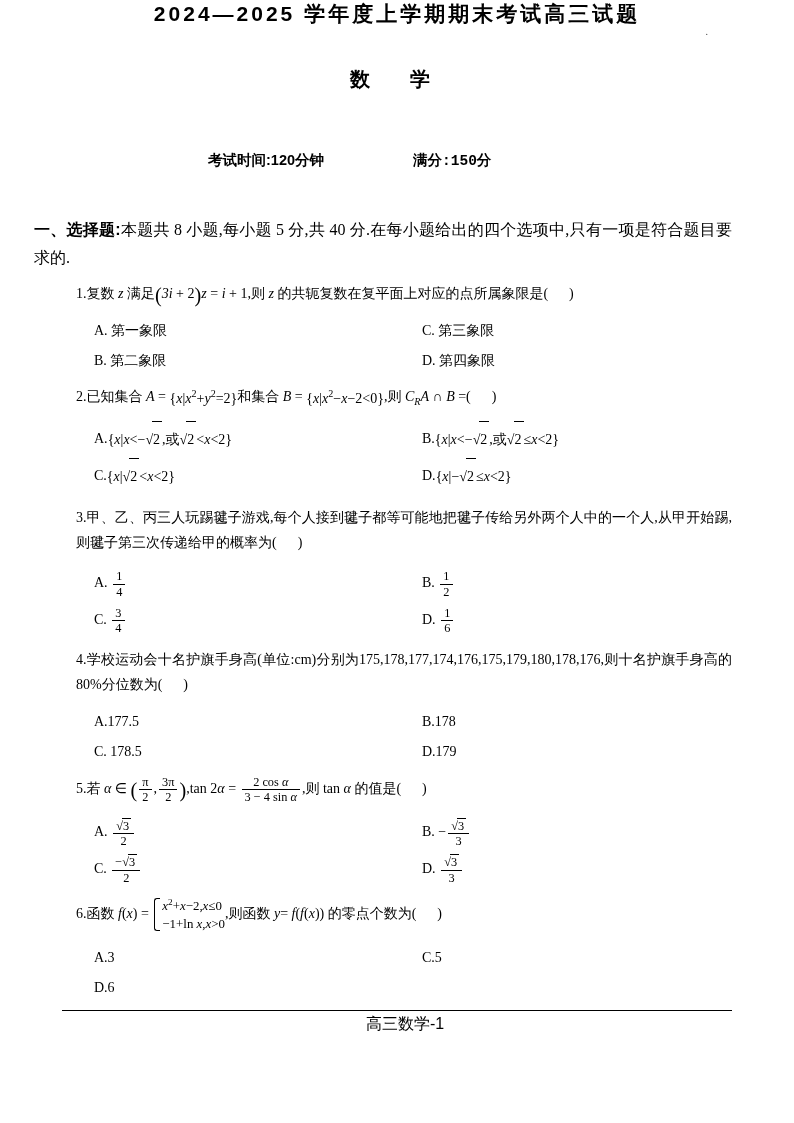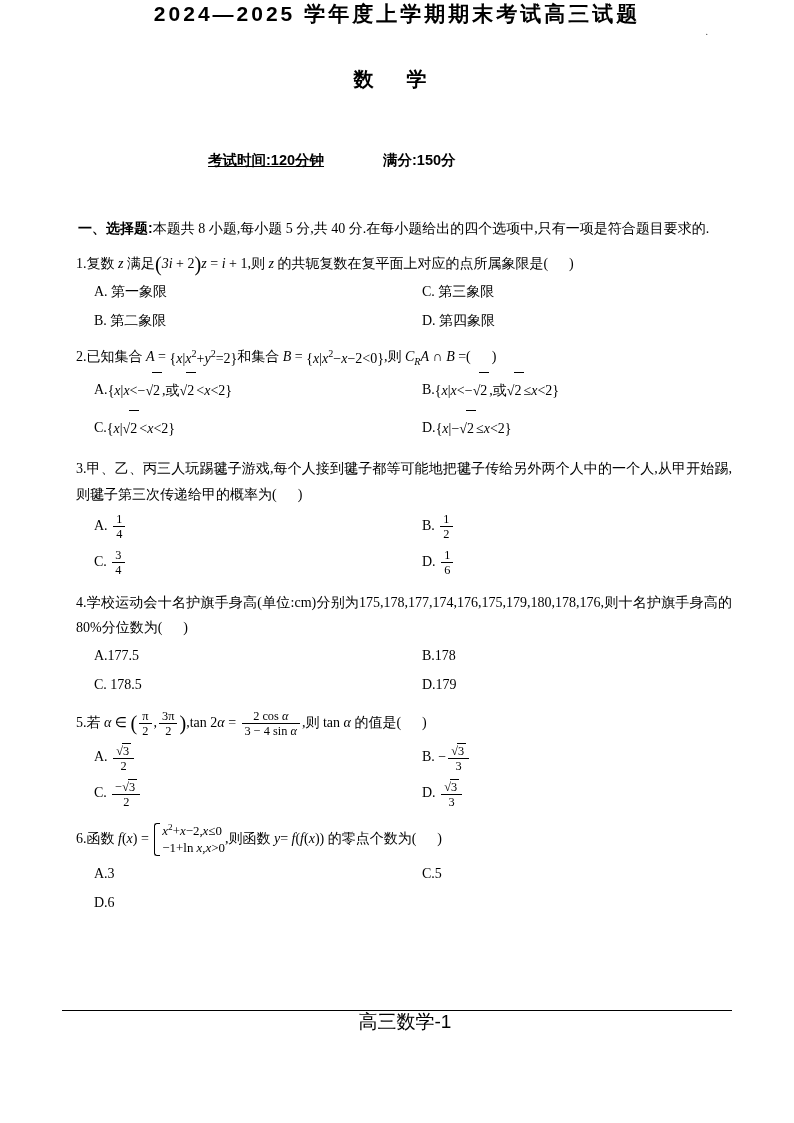--- a/index.html
+++ b/index.html
@@ -23,84 +23,84 @@
   }
   .title {
     text-align: center;
     font-family: "Liberation Sans", sans-serif;
     font-weight: bold;
     font-size: 21px;
     letter-spacing: 3px;
   }
   .subject {
     text-align: center;
-    font-family: Liberation Serif, serif;
+    font-family: Liberation Mono, monospace;
     font-weight: bold;
     font-size: 20px;
     letter-spacing: 14px;
     margin-top: 38px;
   }
   .examinfo {
     margin-top: 58px;
     display: flex;
     font-family: "Liberation Sans", sans-serif;
     font-weight: bold;
     font-size: 14.5px;
   }
   .examinfo .t {
     margin-left: 208px;
-    text-decoration: underline;
   }
   .examinfo .s {
-    margin-left: 59px;
+    margin-left: 89px;
+    font-family: Liberation Mono, monospace;
   }
   .section-head {
     margin-top: 46px;
-    padding: 0 62px 0 78px;
-    font-size: 14px;
+    padding: 0 62px 0 34px;
+    font-size: 16px;
     line-height: 1.75;
     text-align: justify;
   }
   .section-head b {
     font-family: "Liberation Sans", sans-serif;
   }
   .qlist {
     padding: 0 62px 0 76px;
     font-size: 14px;
   }
   .q {
     margin-top: 9px;
     line-height: 1.8;
   }
   .qtext {
     text-align: justify;
   }
   .opts {
     display: flex;
     flex-wrap: wrap;
-    margin-top: 1px;
+    margin-top: 10px;
     align-items: flex-end;
   }
   .opt {
     width: 50%;
     box-sizing: border-box;
     padding-left: 18px;
     line-height: 2.1;
   }
   .opt.tall {
     line-height: 2.6;
   }
   .footer {
     position: absolute;
     left: 0;
     right: 0;
     bottom: 88px;
     text-align: center;
     font-family: "Liberation Sans", sans-serif;
-    font-size: 19px;
+    font-size: 16px;
     padding-left: 16px;
   }
   .footer-rule {
     position: absolute;
     left: 0;
     right: 0;
     bottom: 112px;
     border-top: 1px solid #000;
     margin: 0 62px;
   }

